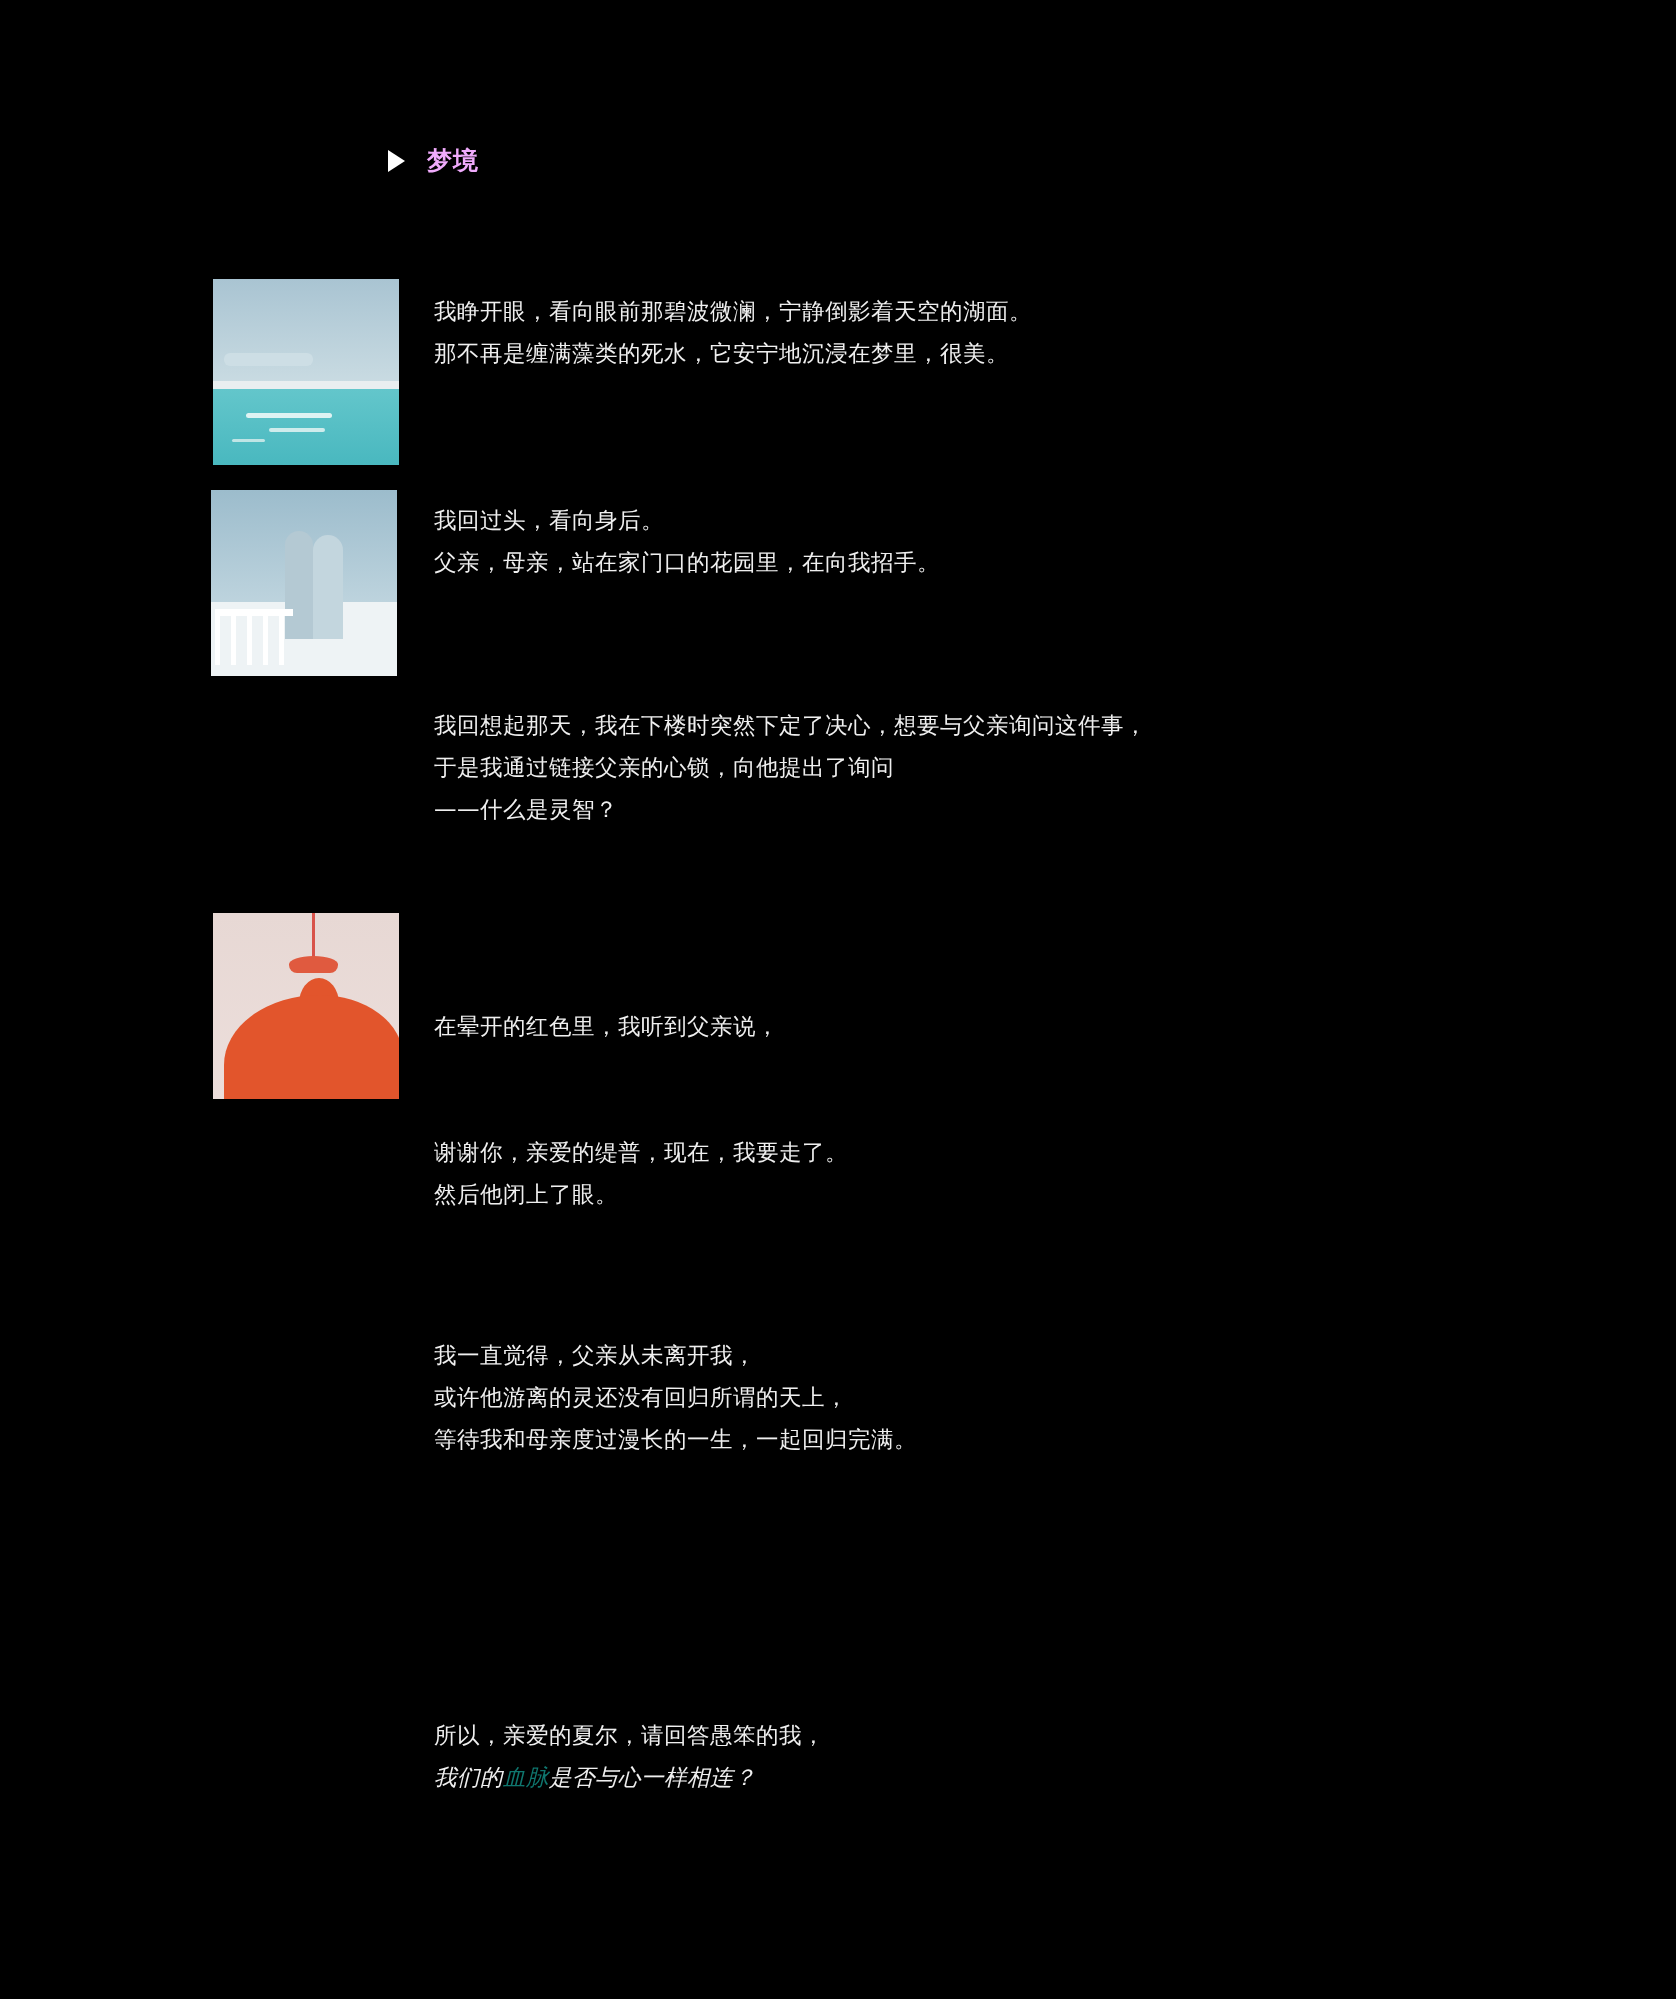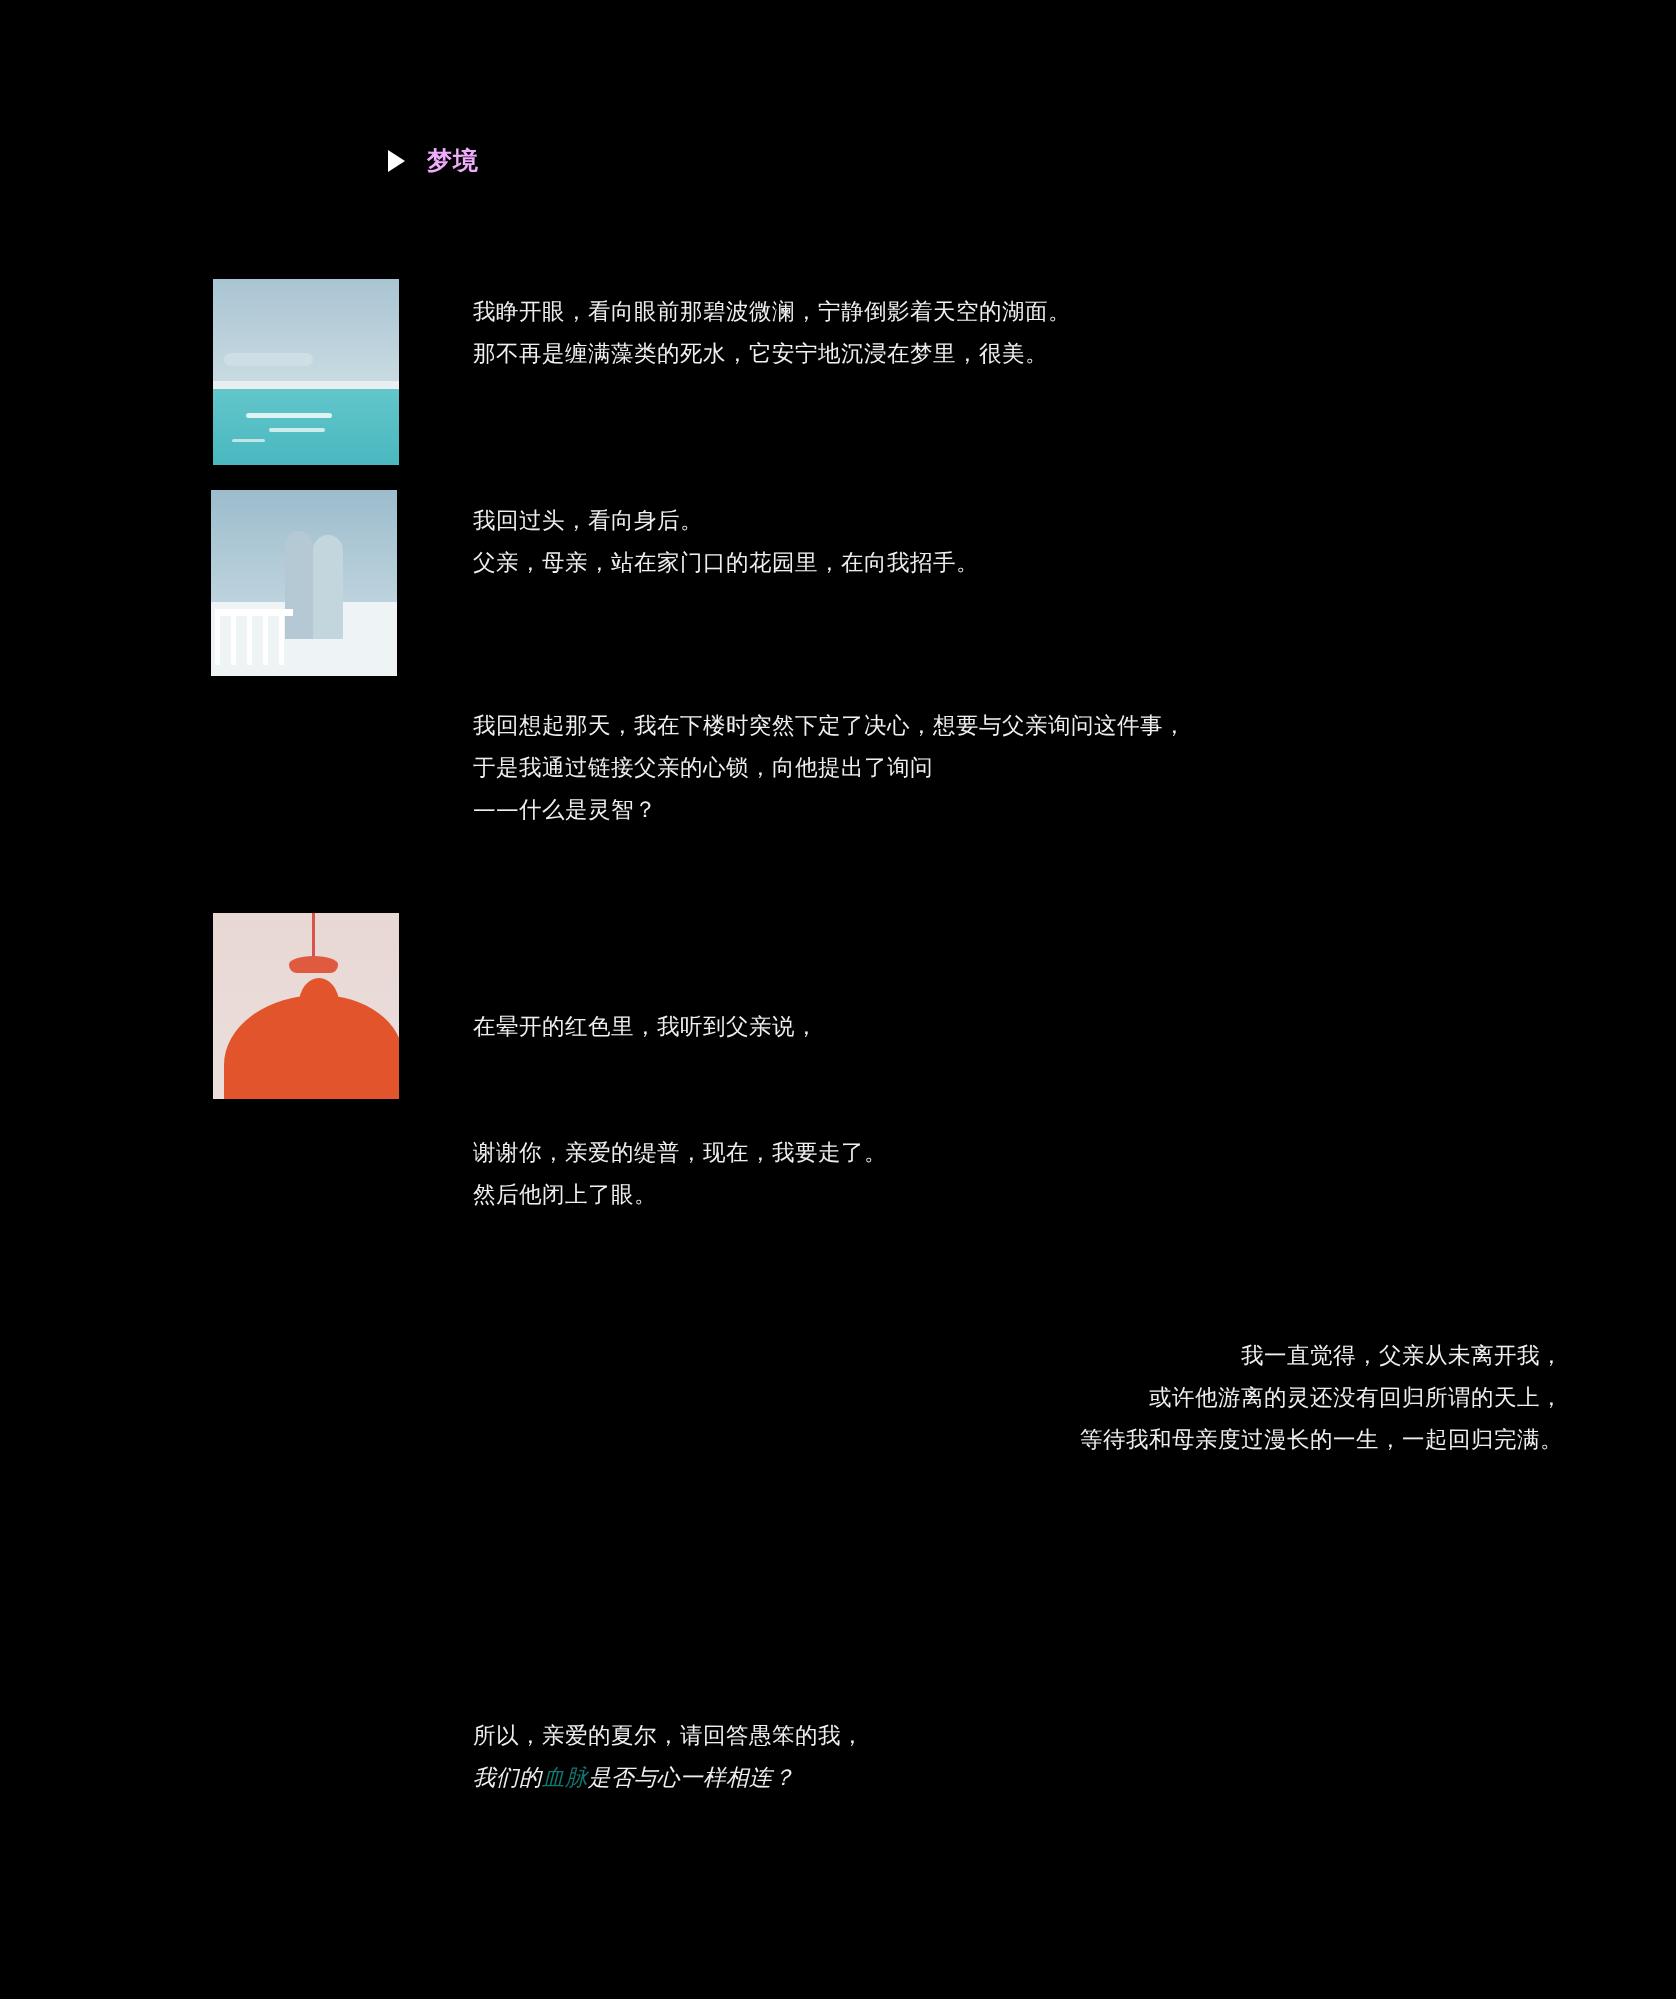--- a/index.html
+++ b/index.html
@@ -45,21 +45,20 @@
     font-size: 25px;
     font-weight: bold;
     letter-spacing: 1px;
     color: #f0abfc;
     line-height: 1;
   }
 
   
   .block {
     position: absolute;
-    margin-left: 39px;
   }
   .text {
     font-size: 22.5px;
     line-height: 42px;
     color: #efefef;
     white-space: pre-wrap;
     letter-spacing: 0.5px;
   }
   .text.italic {
     font-style: italic;
@@ -204,21 +203,21 @@
     <div class="blob"></div>
   </div>
 
   <div class="block" style="left:434px; top:1005px; width:1060px;">
     <div class="text">在晕开的红色里，我听到父亲说，</div>
   </div>
 
   <div class="block text" style="left:434px; top:1131px; width:1060px;">谢谢你，亲爱的缇普，现在，我要走了。
 然后他闭上了眼。</div>
 
-  <div class="block text" style="left:434px; top:1334px; width:1090px;text-align:right;">我一直觉得，父亲从未离开我，
+  <div class="block text" style="left:434px; top:1334px; width:1090px;">我一直觉得，父亲从未离开我，
 或许他游离的灵还没有回归所谓的天上，
 等待我和母亲度过漫长的一生，一起回归完满。</div>
 
 
   <div class="block" style="left:434px; top:1714px; width:1090px;">
     <div class="text">所以，亲爱的夏尔，请回答愚笨的我，</div>
     <div class="text italic"><span>我们的</span><span class="blood">血脉</span><span>是否与心一样相连？</span></div>
   </div>
 
 </div>

